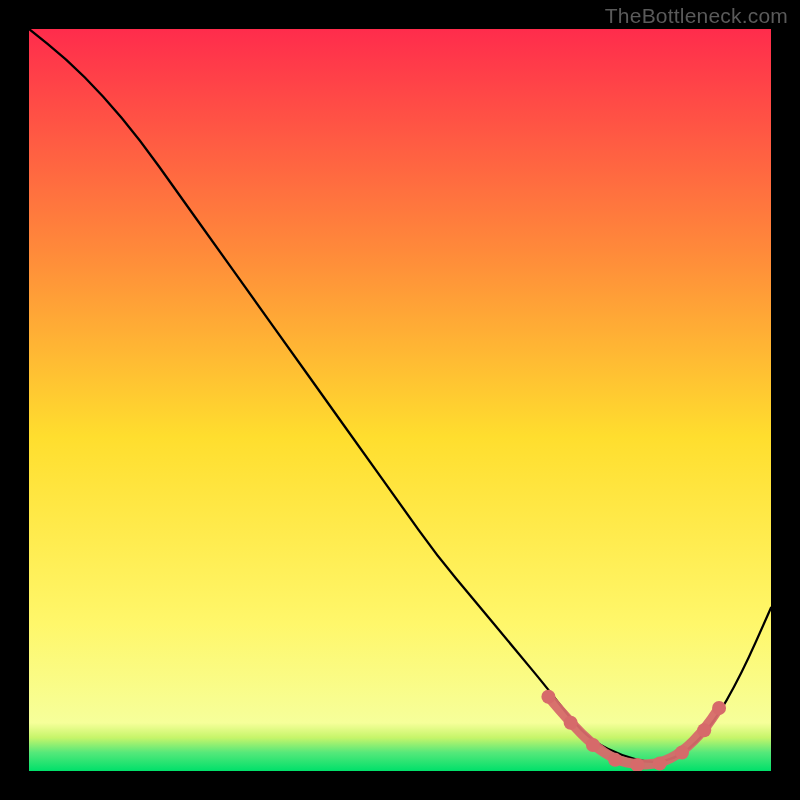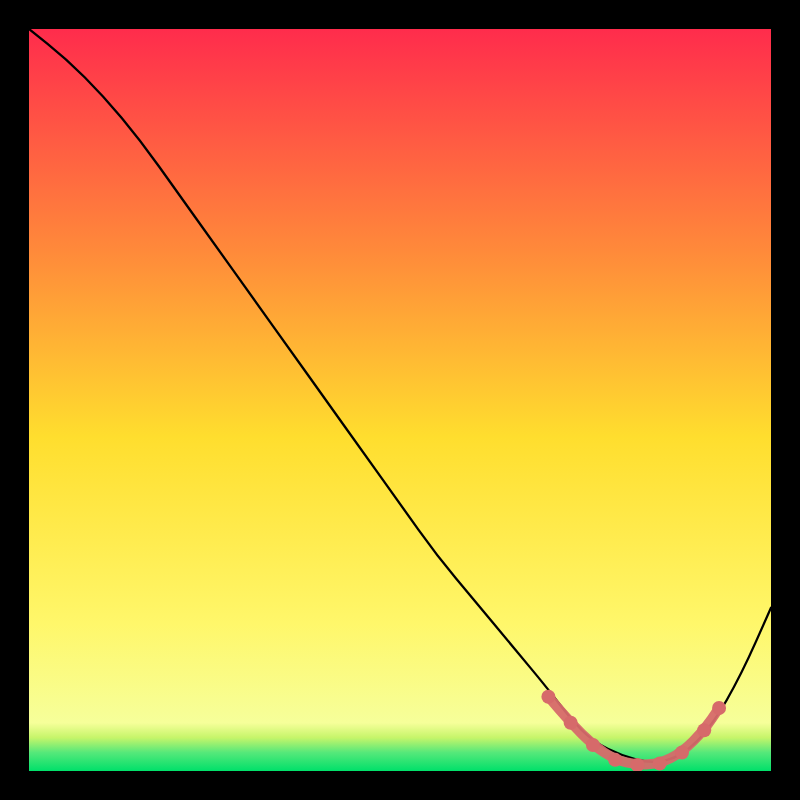--- a/index.html
+++ b/index.html
@@ -35,20 +35,21 @@
     height: 742px;
   }
   .plot svg {
     display: block;
   }
 </style>
 </head>
 <body>
 
 <div class="frame">
+  <div class="watermark">TheBottleneck.com</div>
   <div class="plot">
     <svg id="chart-svg" width="742" height="742" viewBox="0 0 742 742">
         <defs>
           <linearGradient id="bg-grad" x1="0" y1="0" x2="0" y2="1">
             <stop offset="0%" stop-color="#ff2c4c"></stop>
             <stop offset="30%" stop-color="#ff8a3a"></stop>
             <stop offset="55.00000000000001%" stop-color="#ffde2e"></stop>
             <stop offset="80%" stop-color="#fff76a"></stop>
             <stop offset="93.5%" stop-color="#f6ff9a"></stop>
             <stop offset="95.5%" stop-color="#c6f56a"></stop>

